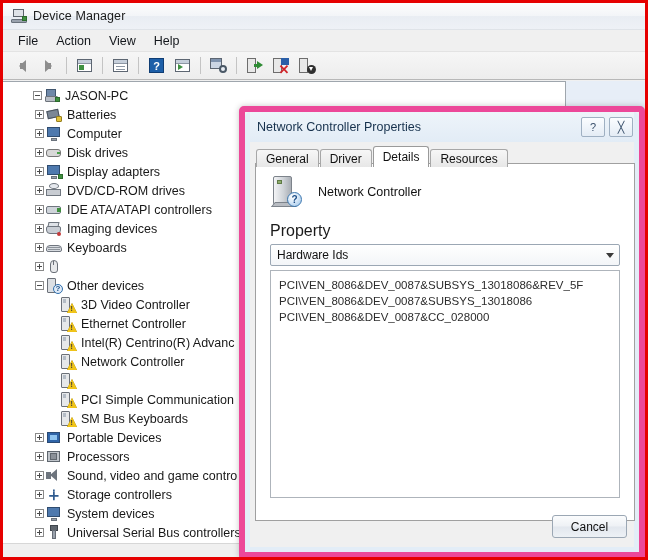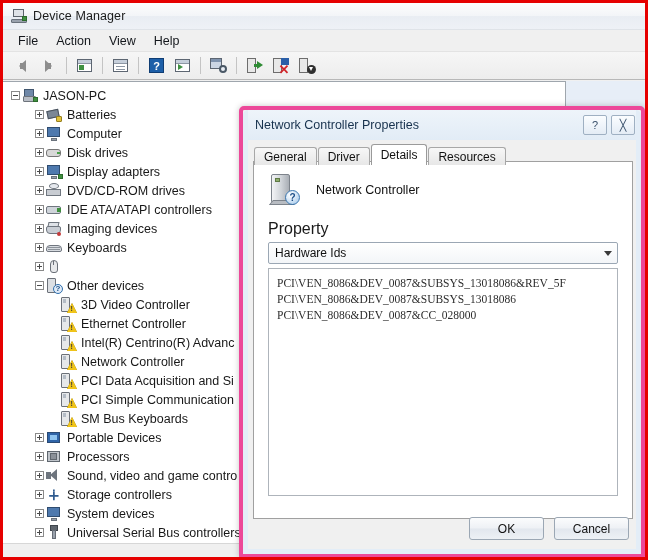--- a/index.html
+++ b/index.html
@@ -373,21 +373,21 @@
 
   .usb-rod { position:absolute; left:6px; top:5px; width:4px;height:9px;background:#9aa2ad;border:1px solid #666d76;box-sizing:border-box;}
   .usb-top { position:absolute; left:4px; top:0px; width:8px;height:6px;background:#5f666e;border:1px solid #3f454c;box-sizing:border-box;}
 
   
   #dialog {
     position: absolute;
     left: 236px; top: 103px;
     width: 406px; height: 452px;
     background: #f0f0f0;
-    border: 4px solid #ec4899;
+    border: 6px solid #ec4899;
     border-radius: 5px 5px 2px 2px;
     box-sizing: border-box;
     box-shadow: 0 0 6px rgba(0,0,0,.22);
     z-index: 100;
     overflow: hidden;
   }
   #dlg-frame {
     position:absolute; left:0;top:0;right:0;bottom:0;
     border: 5px solid #e3edf7;
     border-top-width: 0;
@@ -539,21 +539,21 @@
     background: #ffffff;
     box-sizing: border-box;
     padding: 6px 8px;
     overflow: hidden;
   }
   .val-line {
     font-size: 11.5px;
     color: #2d2d2d;
     line-height: 16px;
     white-space: nowrap;
-    font-family: Liberation Serif, serif;
+    font-family: Liberation Sans, sans-serif;
   }
 
   #dlg-buttons {
     position: absolute;
     right: 12px; bottom: 14px;
     display: flex;
     gap: 10px;
     z-index: 3;
   }
   .dlg-btn {
@@ -642,21 +642,21 @@
     <div class="tb-btn">
       <span class="drv-ico">
         <span class="tower"></span>
           <span class="dlcirc"></span>
       </span>
     </div>
   </div>
 
   <div id="treepanel">
 
-    <div class="trow" style="padding-left:8px;">
+    <div class="trow" style="padding-left:30px;">
       <span class="expander"></span>
       <span class="dico">
         <span class="pc-mon"></span>
           <span class="pc-base"></span>
           <span class="pc-green"></span>
       </span>
       <span class="lbl">JASON-PC</span>
     </div>
 
     <div class="trow" style="padding-left:32px;">
@@ -776,21 +776,20 @@
           <span class="warn-dev"></span>
           <span class="warn-tri"></span>
         </span>
       <span class="lbl">Network Controller</span>
     </div>
     <div class="trow" style="padding-left:55px;">
       <span class="dico">
           <span class="warn-dev"></span>
           <span class="warn-tri"></span>
         </span>
-      <span class="lbl">PCI Data Acquisition and Si</span>
     </div>
     <div class="trow" style="padding-left:55px;">
       <span class="dico">
           <span class="warn-dev"></span>
           <span class="warn-tri"></span>
         </span>
       <span class="lbl">PCI Simple Communication</span>
     </div>
     <div class="trow" style="padding-left:55px;">
       <span class="dico">
@@ -891,21 +890,20 @@
 
       <div id="value-box">
         <div class="val-line">PCI\VEN_8086&amp;DEV_0087&amp;SUBSYS_13018086&amp;REV_5F</div>
         <div class="val-line">PCI\VEN_8086&amp;DEV_0087&amp;SUBSYS_13018086</div>
         <div class="val-line">PCI\VEN_8086&amp;DEV_0087&amp;CC_028000</div>
       </div>
 
     </div>
 
     <div id="dlg-buttons">
-      <div class="dlg-btn">OK</div>
       <div class="dlg-btn">Cancel</div>
     </div>
 
     <div id="dlg-frame"></div>
   </div>
 
 </div>
 
 <div id="frame"></div>
 

